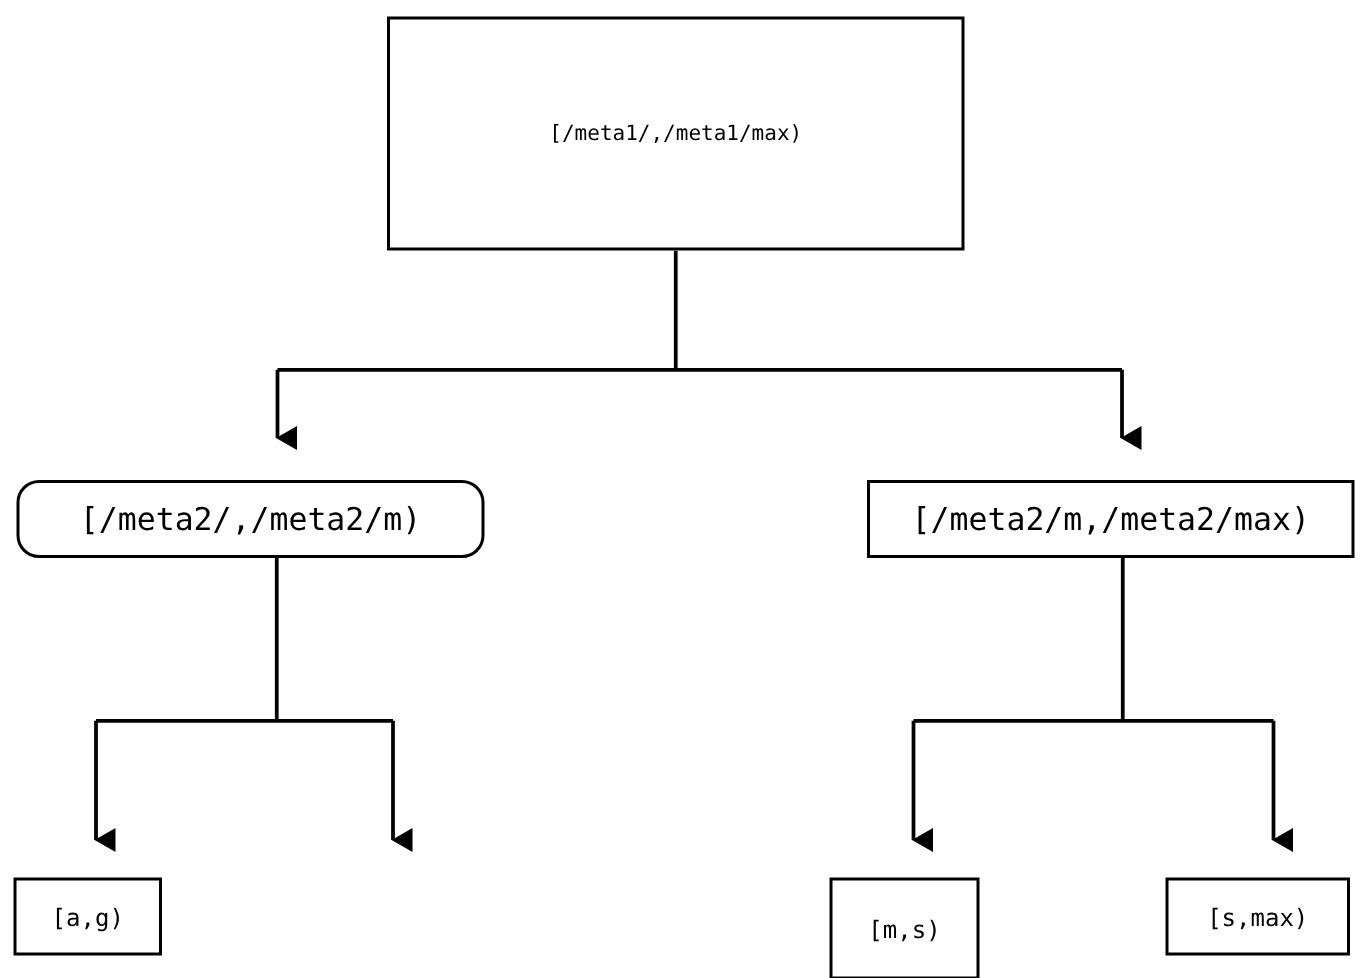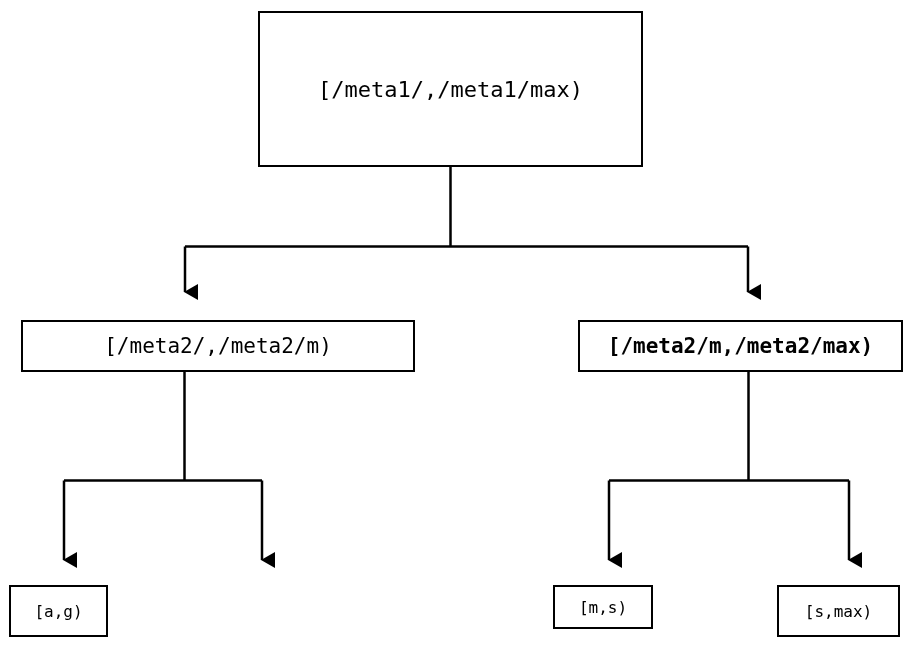--- a/index.html
+++ b/index.html
@@ -42,35 +42,35 @@
     white-space: pre;
     letter-spacing: 0px;
   }
   
   #node-root {
     left: 258px;
     top: 11px;
     width: 385px;
     height: 156px;
   }
-  #node-root .node-label { font-size: 22px; }
+  #node-root .node-label { font-size: 14px; }
 
   
   #node-mid-left {
-    left: 21px;
+    left: 11px;
     top: 320px;
-    width: 394px;
+    width: 312px;
     height: 52px;
+    border-radius: 15px;
   }
   #node-mid-right {
     left: 578px;
     top: 320px;
     width: 325px;
     height: 52px;
-    font-weight: bold;
   }
   #node-mid-left .node-label,
   #node-mid-right .node-label { font-size: 21px; }
 
   
   #node-leaf-ag {
     left: 9px;
     top: 585px;
     width: 99px;
     height: 52px;
@@ -78,21 +78,21 @@
   #node-leaf-gm {
     left: 209px;
     top: 585px;
     width: 99px;
     height: 52px;
   }
   #node-leaf-ms {
     left: 553px;
     top: 585px;
     width: 100px;
-    height: 44px;
+    height: 68px;
   }
   #node-leaf-smax {
     left: 777px;
     top: 585px;
     width: 123px;
     height: 52px;
   }
   .leaf .node-label { font-size: 16px; }
 </style>
 </head>

